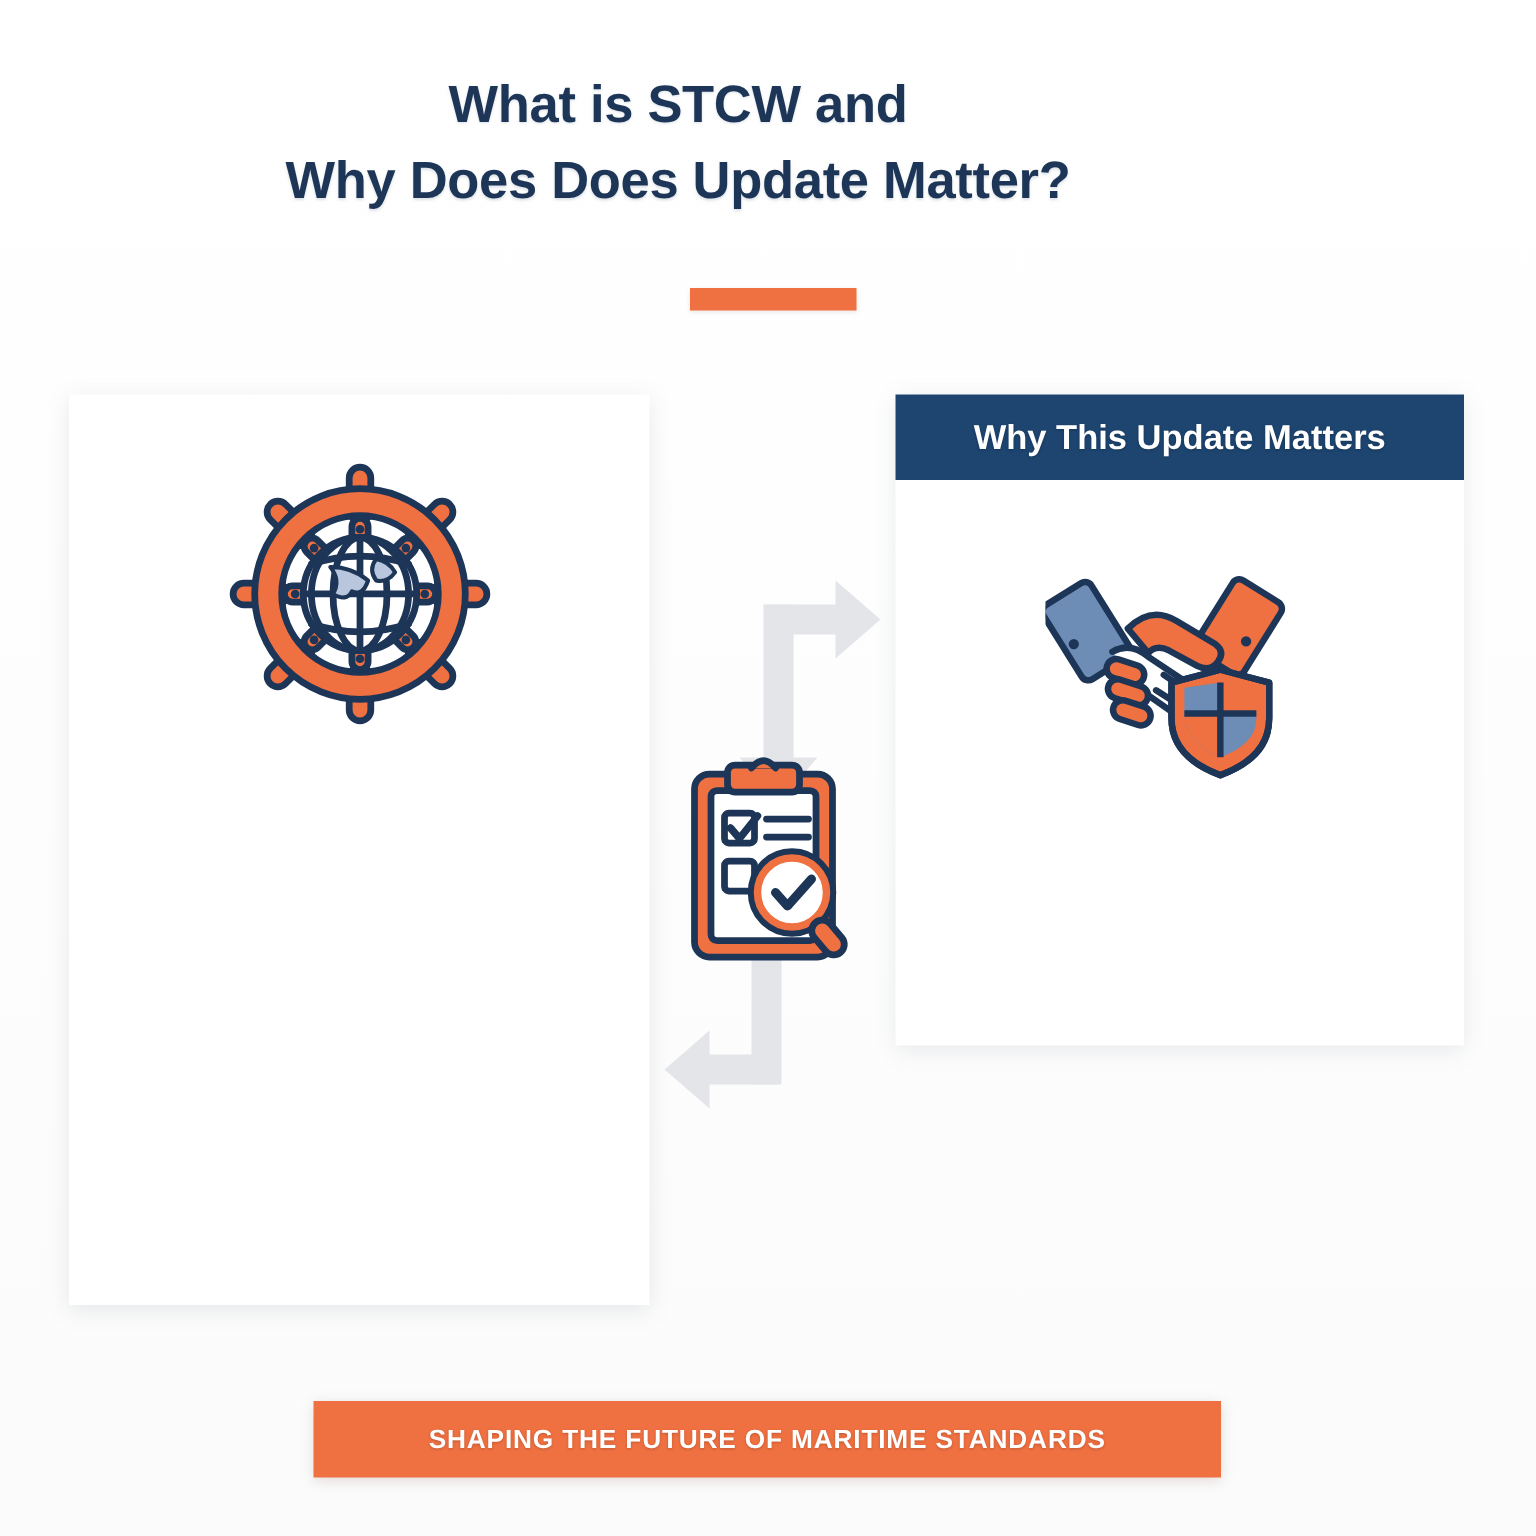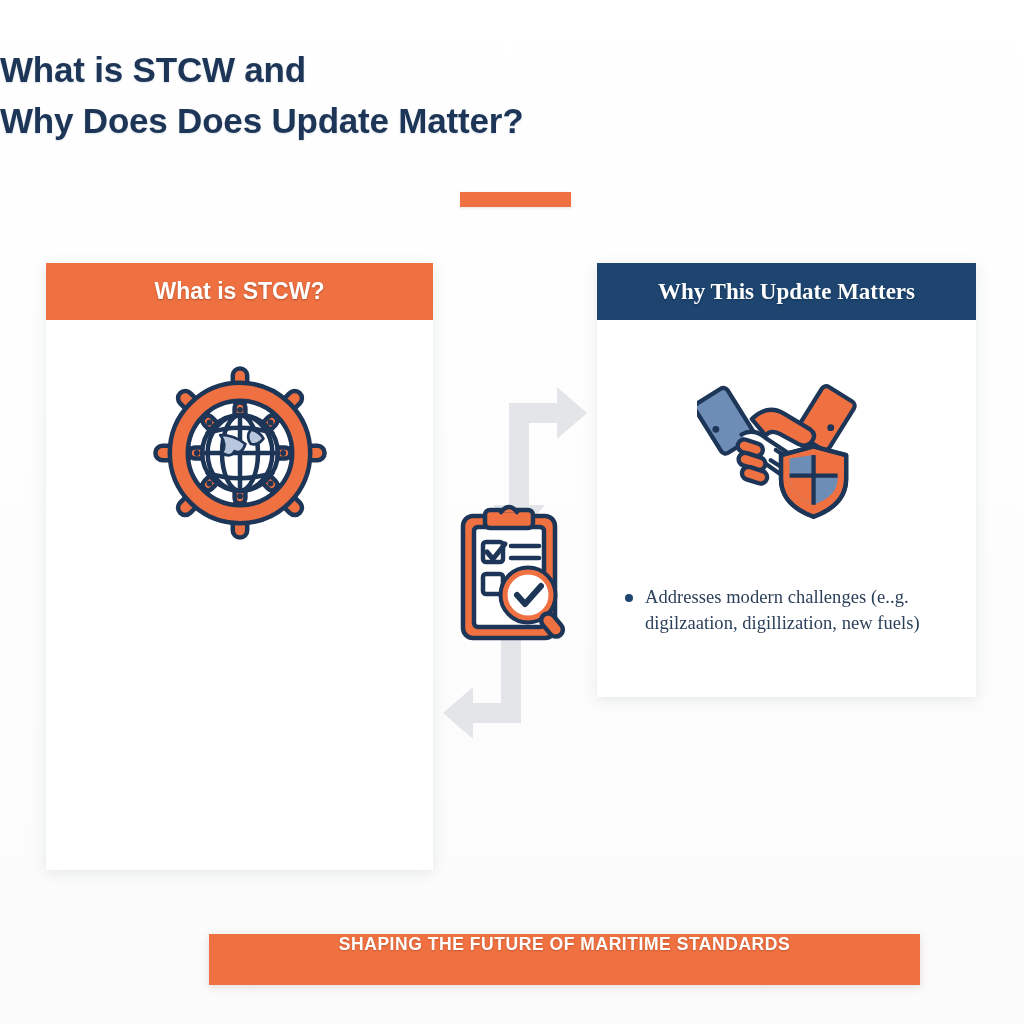--- a/index.html
+++ b/index.html
@@ -20,20 +20,21 @@
     height: 1024px;
     background: linear-gradient(180deg, #ffffff 0%, #fdfdfd 60%, #fbfbfb 100%);
   }
 
   
   .title-block {
     position: absolute;
     top: 44px;
     left: 0;
     width: 904px;
+    text-align: center;
   }
   .title-line {
     font-size: 35px;
     font-weight: bold;
     color: #1d3557;
     line-height: 51px;
     letter-spacing: -0.2px;
     text-shadow: 0 1px 2px rgba(190,200,210,0.55);
   }
 
@@ -47,21 +48,21 @@
     box-shadow: 0 1px 3px rgba(180,150,140,0.25);
   }
 
   
   .card {
     position: absolute;
     background: #ffffff;
     box-shadow: 0 3px 14px rgba(120,130,145,0.17);
   }
   .card.left  { left: 46px;  top: 263px; width: 387px; height: 607px; }
-  .card.right { left: 597px; top: 263px; width: 379px; height: 434px; font-family: Liberation Serif, serif; }
+  .card.right { left: 597px; top: 263px; width: 379px; height: 434px; }
 
   .card-header {
     height: 57px;
     display: flex;
     align-items: center;
     justify-content: center;
     color: #ffffff;
     font-size: 23px;
     font-weight: bold;
     text-shadow: 0 1px 2px rgba(0,0,0,0.25);
@@ -124,24 +125,25 @@
     top: 500px;
     width: 120px;
     height: 150px;
   }
 
   
   .footer-banner {
     position: absolute;
     left: 209px;
     top: 934px;
-    width: 711px;
+    width: 605px;
     height: 51px;
     background: #ef7041;
     display: flex;
+    align-items: center;
     justify-content: center;
     box-shadow: 0 2px 8px rgba(170,140,130,0.28);
   }
   .footer-banner .label {
     color: #ffffff;
     font-size: 17.5px;
     font-weight: bold;
     letter-spacing: 0.55px;
     text-shadow: 0 1px 2px rgba(0,0,0,0.2);
   }
@@ -152,23 +154,20 @@
 <div class="page">
 
   <div class="title-block">
     <div class="title-line">What is STCW and</div>
     <div class="title-line">Why Does Does Update Matter?</div>
   </div>
 
   <div class="title-rule"></div>
 
   <div class="card left">
-    <div class="card-header">
-      <span>What is STCW?</span>
-    </div>
     <div class="card-body">
 
       <div class="icon-wrap">
         <svg width="180" height="180" viewBox="0 0 200 200">
           <g stroke="#1d3557" stroke-width="5" stroke-linecap="round" stroke-linejoin="round">
 
             <g fill="#ef7041">
               <rect x="92" y="6" width="16" height="40" rx="8"></rect>
               <rect x="92" y="154" width="16" height="40" rx="8"></rect>
               <rect x="154" y="92" width="40" height="16" rx="8"></rect>
@@ -259,21 +258,20 @@
             <path d="M142 128 h28 v4 q0 20 -28 30 z" fill="#6d8cb6"></path>
             <path d="M114 128 h28 v34 q-28 -12 -28 -34 z" fill="#ef7041"></path>
             <path d="M142 104 v58" stroke="#1d3557" stroke-width="5" fill="none"></path>
             <path d="M114 128 h56" stroke="#1d3557" stroke-width="5" fill="none"></path>
             <path d="M142 94 l38 10 v28 q0 30 -38 44 q-38 -14 -38 -44 v-28 z" fill="none" stroke="#1d3557" stroke-width="5" stroke-linejoin="round"></path>
           </g>
         </svg>
       </div>
 
       <ul class="bullets">
-        <li>Addresses modern challenges (e..g. digilzaation, digillization, new fuels)</li>
       </ul>
     </div>
   </div>
 
   <svg class="arrows" viewBox="0 0 164 607">
 
     <g fill="#e3e5e8">
       <path d="M78 140 h46 v-16 l30 26 l-30 26 v-16 h-46 z"></path>
       <path d="M78 140 h18 v102 h16 l-26 30 l-26 -30 h16 v-102 z"></path>
     </g>

